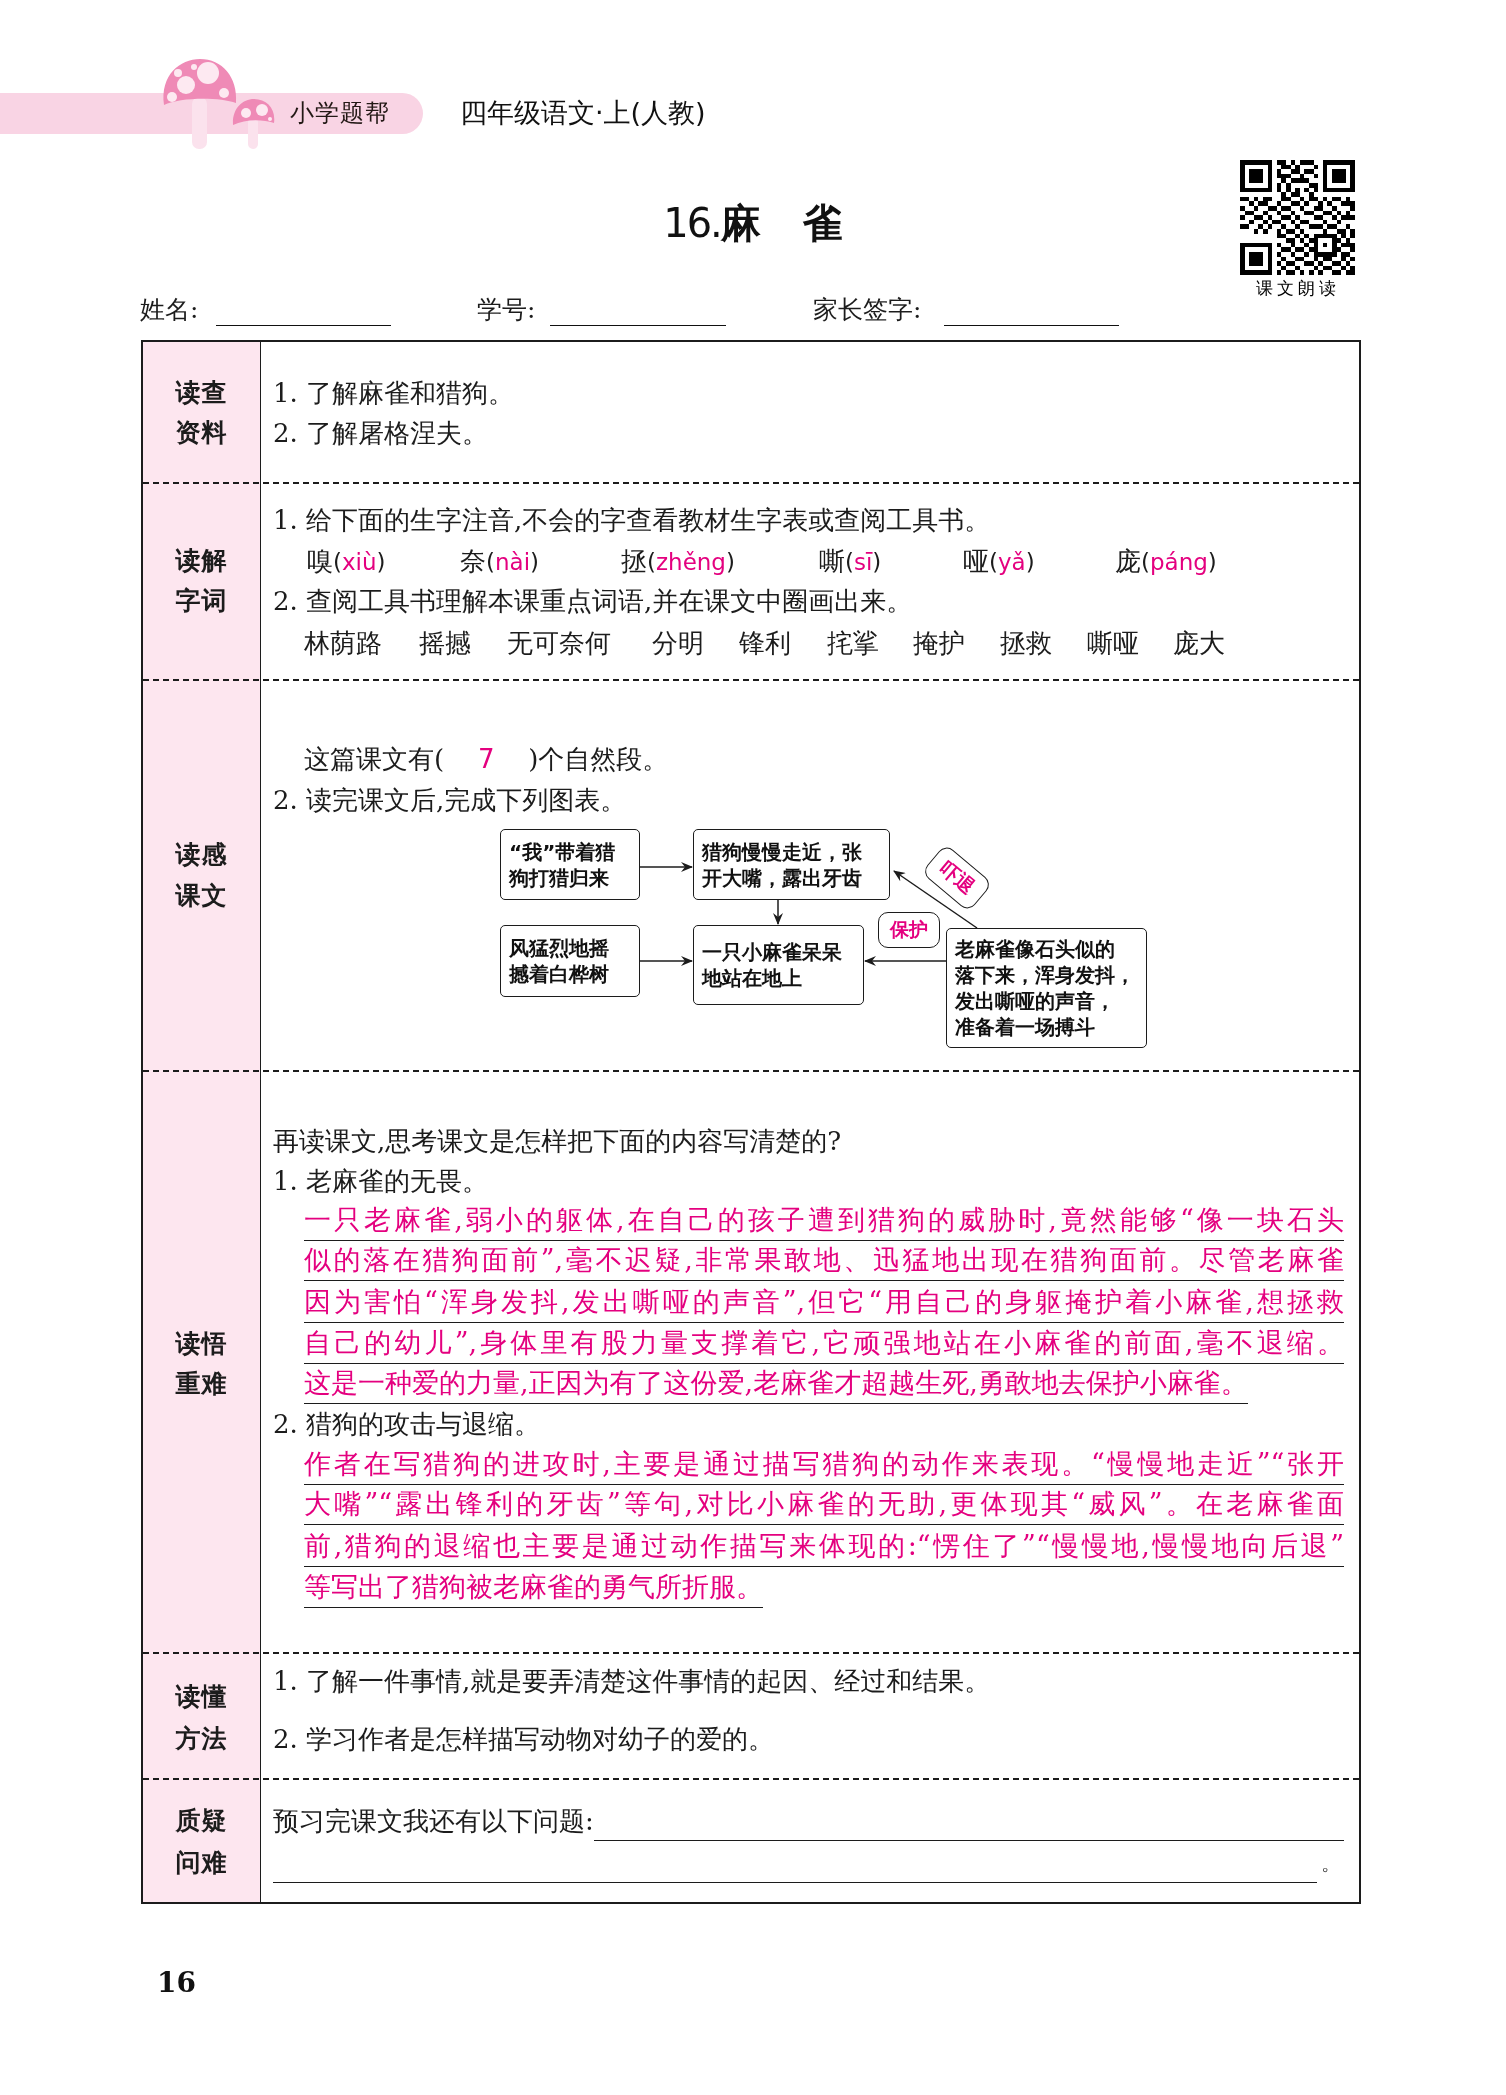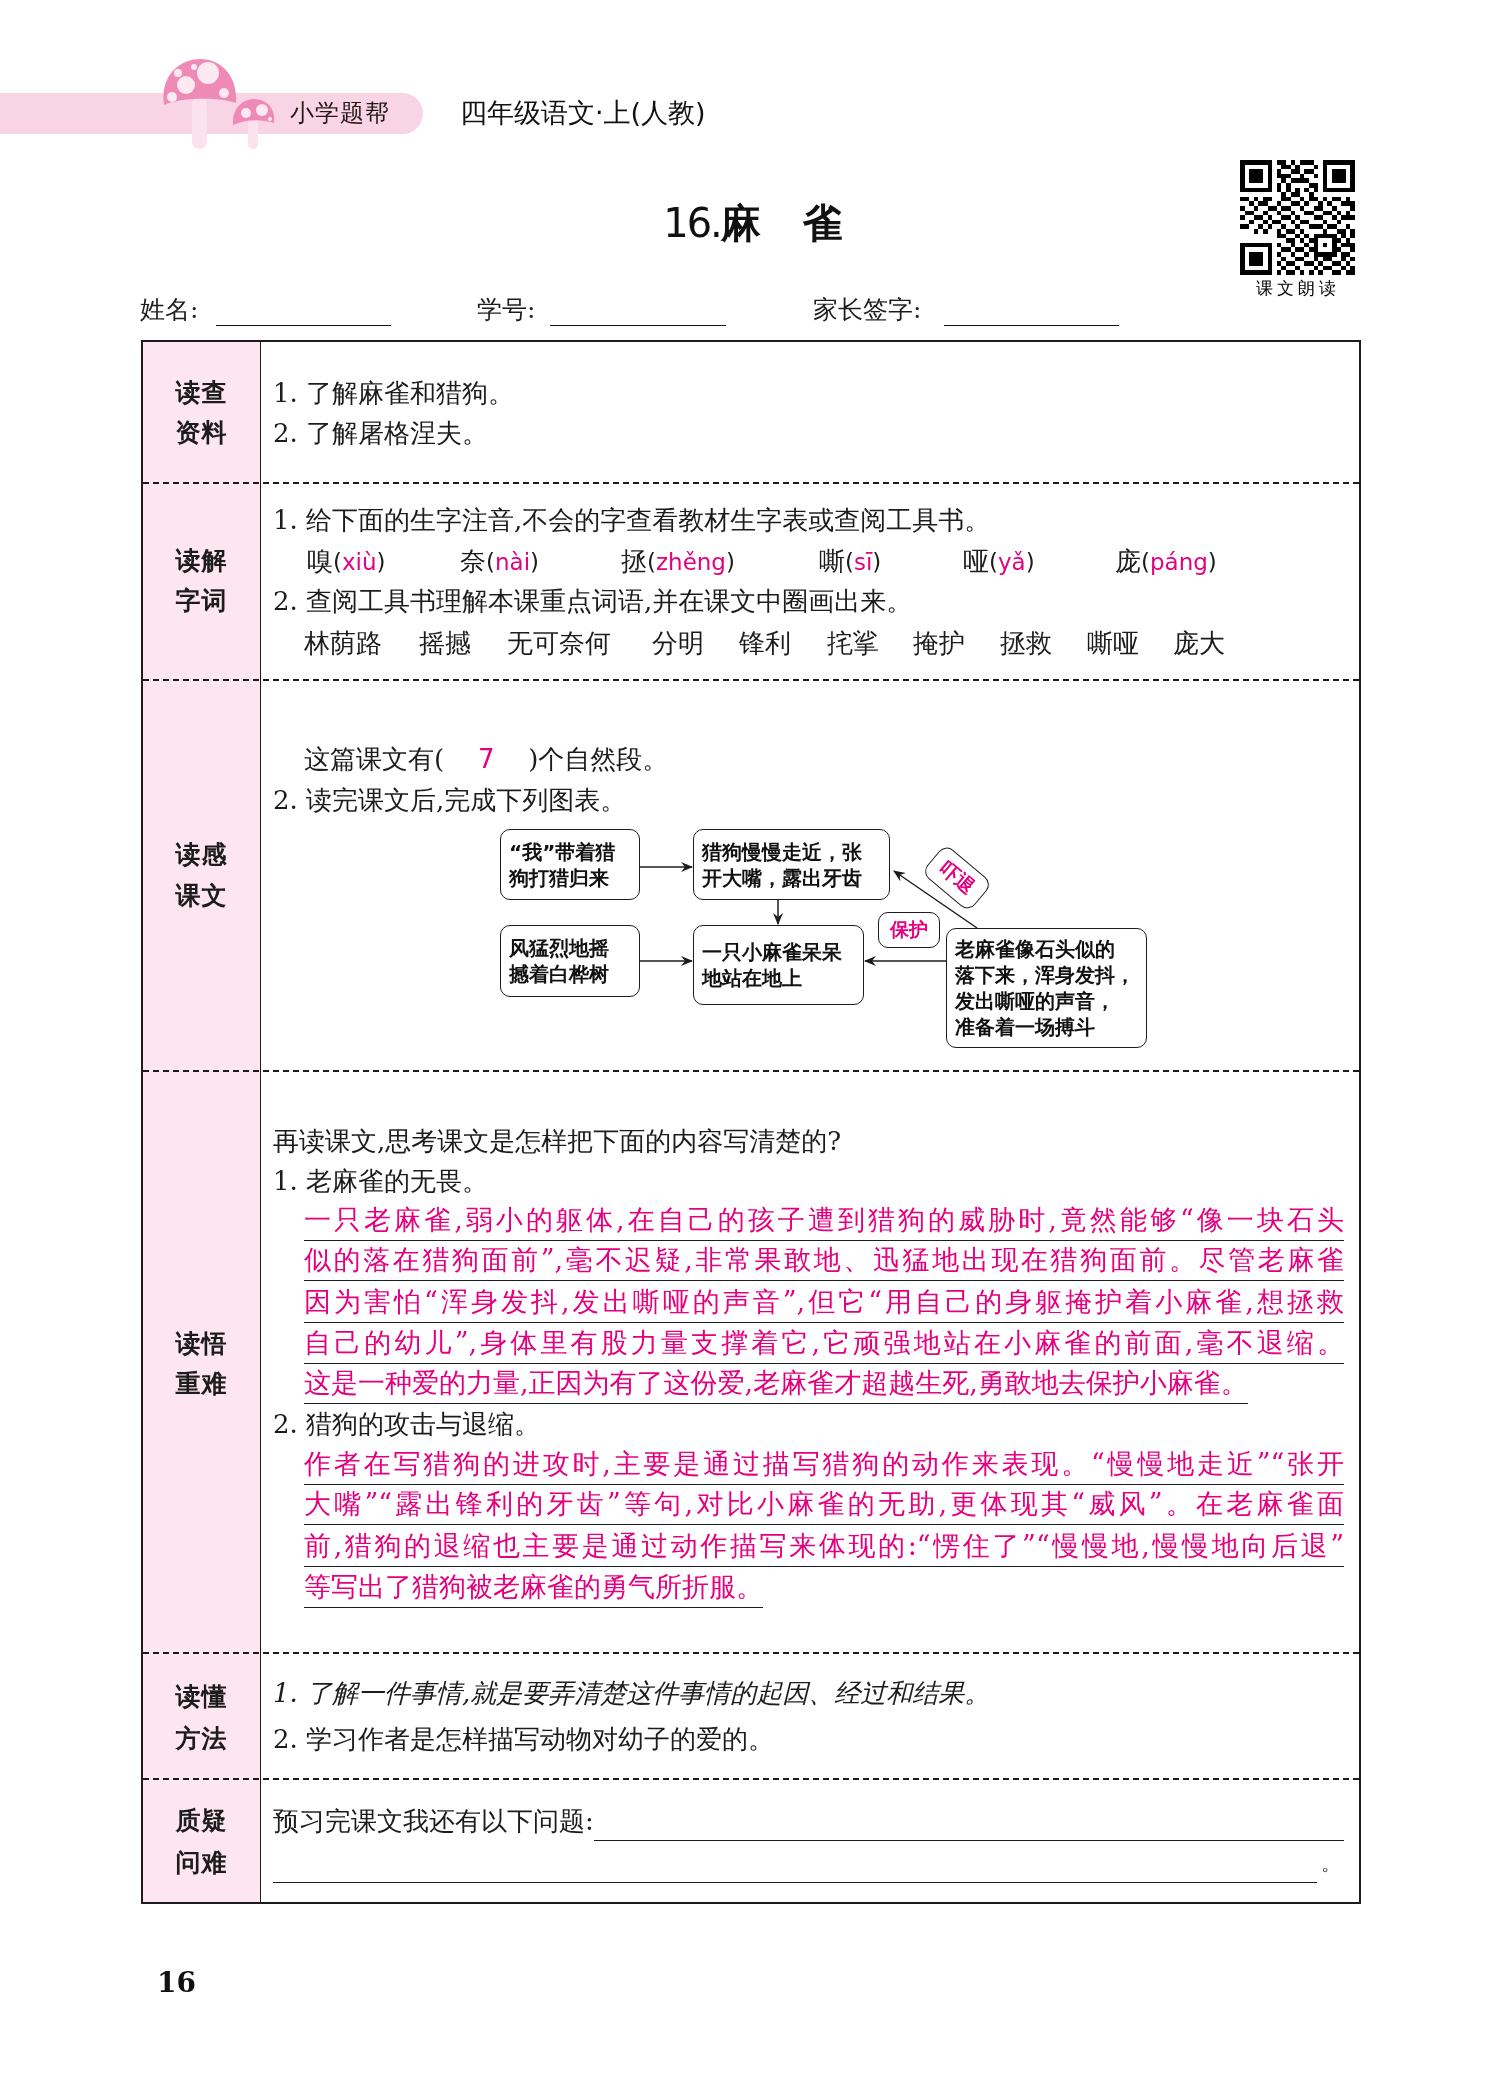--- a/index.html
+++ b/index.html
@@ -26,21 +26,21 @@
 .ln{position:absolute;left:12px;height:40px;line-height:40px;font-size:26px;white-space:nowrap;}
 .ind{left:43px;}
 .pink{color:#e4007f;}
 .py-item{position:absolute;top:58px;height:40px;line-height:40px;white-space:nowrap;font-size:26px;}
 .py-item .paren,.py-item .py{font-family:"DejaVu Sans",sans-serif;font-size:23px;}
 .word{position:absolute;top:140px;height:40px;line-height:40px;font-size:26px;white-space:nowrap;}
 .fill{display:inline-block;width:84px;text-align:center;font-family:"DejaVu Sans",sans-serif;}
 .ans{position:absolute;left:43px;height:40px;line-height:38px;font-size:27px;color:#e4007f;border-bottom:1.5px solid #1c1c1c;white-space:nowrap;}
 .ans.full{width:1040px;text-align:justify;text-align-last:justify;}
 .arrows{position:absolute;left:0;top:0;}
-.dbox{position:absolute;border:1.5px solid #1c1c1c;border-radius:10px;background:#fff;display:flex;flex-direction:column;justify-content:center;padding:0 8px;font-family:"DejaVu Sans",sans-serif;font-weight:bold;font-size:20px;line-height:26px;white-space:nowrap;color:#111;}
+.dbox{position:absolute;border:1.5px solid #1c1c1c;border-radius:5px;background:#fff;display:flex;flex-direction:column;justify-content:center;padding:0 8px;font-family:"DejaVu Sans",sans-serif;font-weight:bold;font-size:20px;line-height:26px;white-space:nowrap;color:#111;}
 .dtag{position:absolute;border:1.5px solid #1c1c1c;border-radius:10px;background:#fff;display:flex;align-items:center;justify-content:center;color:#e4007f;font-family:"DejaVu Sans",sans-serif;font-weight:bold;font-size:19px;white-space:nowrap;}
 .q-row{position:absolute;left:12px;display:flex;align-items:flex-end;height:40px;font-size:26px;line-height:40px;white-space:nowrap;}
 .q-row .blank{display:inline-block;height:34px;border-bottom:1.5px solid #1c1c1c;}
 .pageno{position:absolute;left:157px;top:1965px;font-family:"DejaVu Serif",serif;font-weight:bold;font-size:28px;line-height:36px;color:#111;}
 </style>
 </head>
 <body>
 
 <div class="page">
 
@@ -205,21 +205,21 @@
         <div class="ans full" style="top:456px;">前,猎狗的退缩也主要是通过动作描写来体现的:“愣住了”“慢慢地,慢慢地向后退”</div>
         <div class="ans" style="top:497px;">等写出了猎狗被老麻雀的勇气所折服。</div>
       </div>
     </div>
 
     <div class="sec" style="top:1311px;height:126px;padding-left:32px;">
       <div class="divider"></div>
       <div class="sec-label" style="top:24px;">读懂</div>
       <div class="sec-label" style="top:66px;">方法</div>
       <div class="content">
-        <div class="ln" style="top:20px;font-style:italic;">1. 了解一件事情,就是要弄清楚这件事情的起因、经过和结果。</div>
+        <div class="ln" style="top:8px;">1. 了解一件事情,就是要弄清楚这件事情的起因、经过和结果。</div>
         <div class="ln" style="top:66px;">2. 学习作者是怎样描写动物对幼子的爱的。</div>
       </div>
     </div>
 
     <div class="sec" style="top:1437px;height:123px;">
       <div class="divider"></div>
       <div class="sec-label" style="top:22px;">质疑</div>
       <div class="sec-label" style="top:64px;">问难</div>
       <div class="content">
         <div class="q-row" style="top:22px;width:1071px;">

